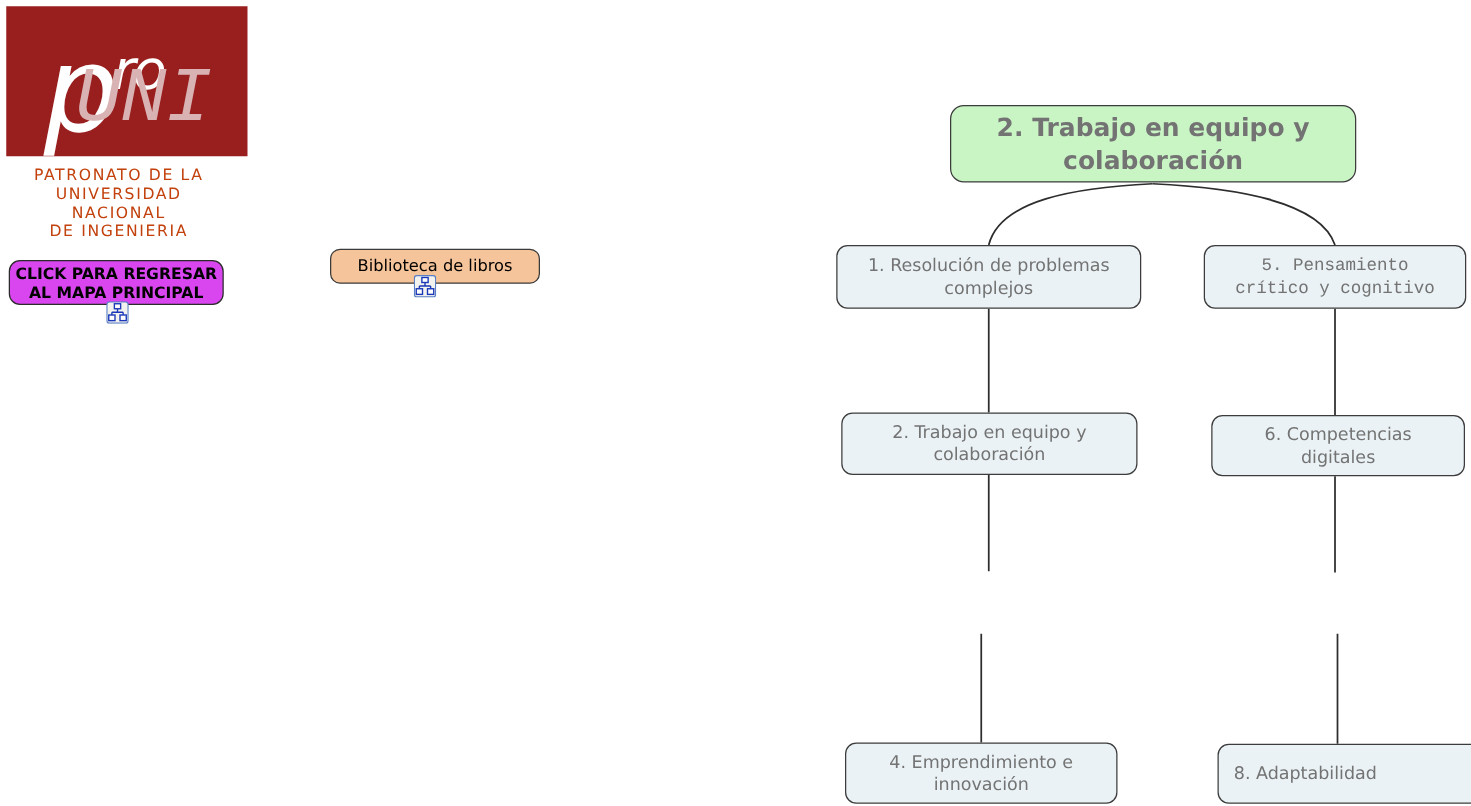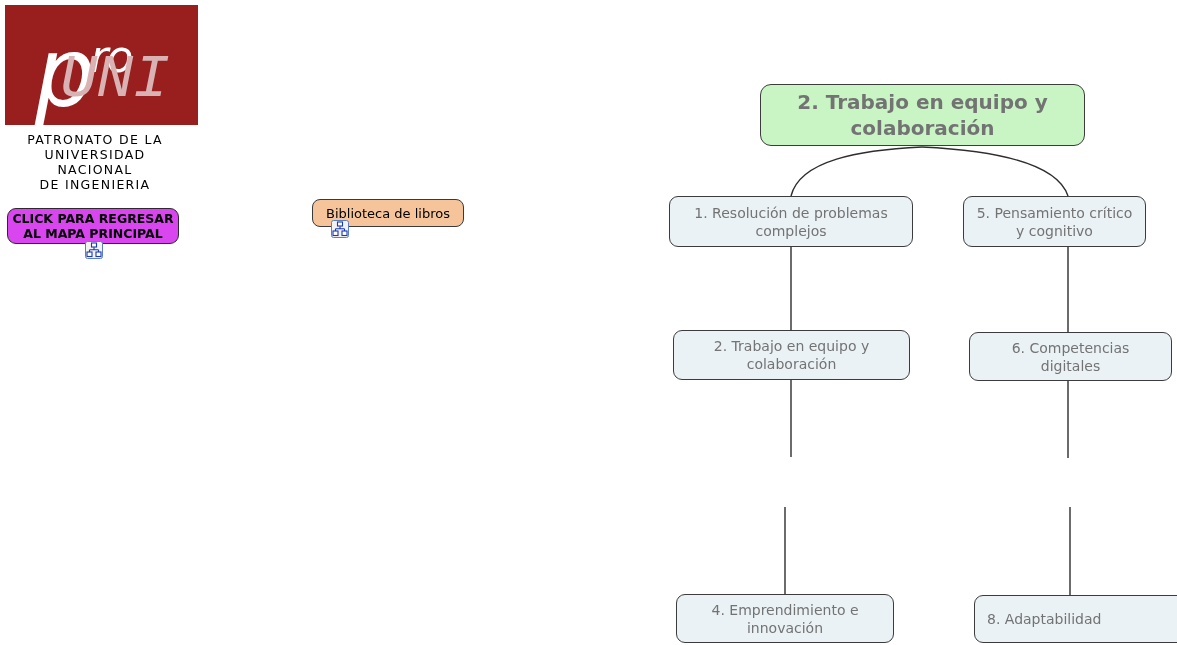--- a/index.html
+++ b/index.html
@@ -60,21 +60,21 @@
     letter-spacing: -1px;
   }
   #logo-caption {
     margin-top: 7px;
     width: 180px;
     text-align: center;
     font-family: "DejaVu Sans", "Liberation Sans", sans-serif;
     font-size: 12.5px;
     line-height: 15px;
     letter-spacing: 1.3px;
-    color: #000000;
+    color: #c2410c;
   }
 
   
   #return-button {
     position: absolute;
     left: 7px;
     top: 208px;
     width: 172px;
     height: 36px;
     box-sizing: border-box;
@@ -90,33 +90,32 @@
     line-height: 15px;
     color: #000000;
     cursor: pointer;
   }
 
   
   #biblioteca-node {
     position: absolute;
     left: 264px;
     top: 199px;
-    width: 152px;
+    width: 168px;
     height: 28px;
     box-sizing: border-box;
     background: #f5c49a;
     border: 1.2px solid #3a3a3a;
     border-radius: 8px;
     display: flex;
     align-items: center;
     justify-content: center;
     font-size: 13px;
     color: #000000;
     cursor: pointer;
-    margin-left: 48px;
   }
 
   
   .map-link-icon {
     position: absolute;
     width: 18px;
     height: 18px;
     cursor: pointer;
   }
   #return-button-icon { left: 85px; top: 241px; }
@@ -231,21 +230,21 @@
 
   <div class="node" style="left:673px; top:330px; width:237px; height:50px;">
     <span>2. Trabajo en equipo y colaboración</span>
   </div>
 
 
   <div class="node" style="left:676px; top:594px; width:218px; height:49px;">
     <span>4. Emprendimiento e innovación</span>
   </div>
 
-  <div class="node" style="left:963px; top:196px; width:183px; height:51px;">
+  <div class="node" style="left:963px; top:196px; width:210px; height:51px;font-family:Liberation Mono, monospace;">
     <span>5. Pensamiento crítico y cognitivo</span>
   </div>
 
   <div class="node" style="left:969px; top:332px; width:203px; height:49px;">
     <span>6. Competencias digitales</span>
   </div>
 
 
   <div class="node" style="left:974px; top:595px; width:224px; height:48px;">
     <span>8. Adaptabilidad</span>

